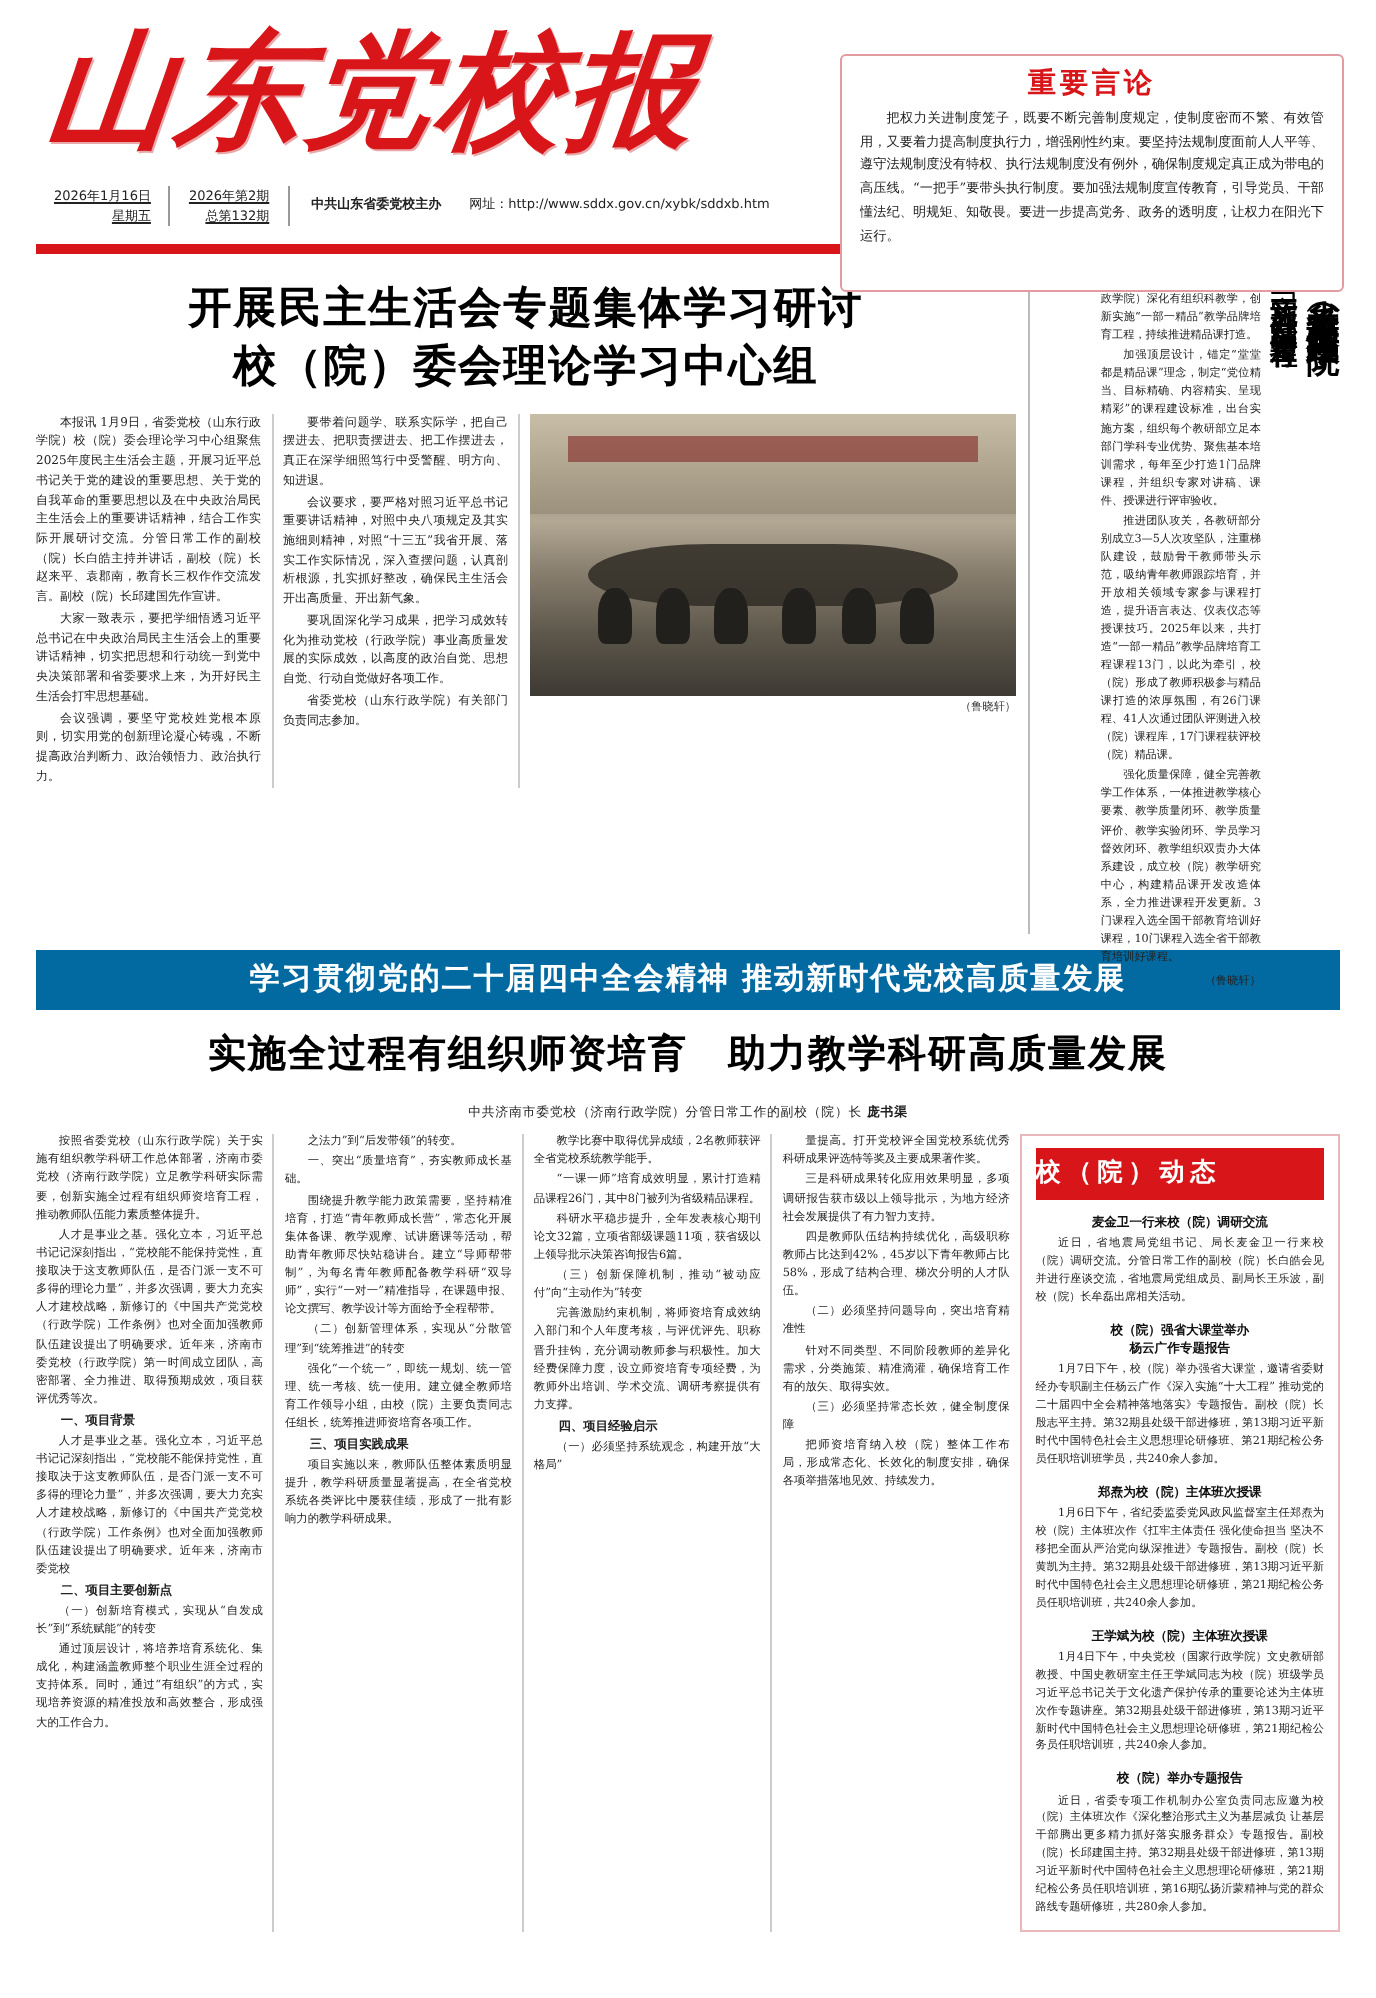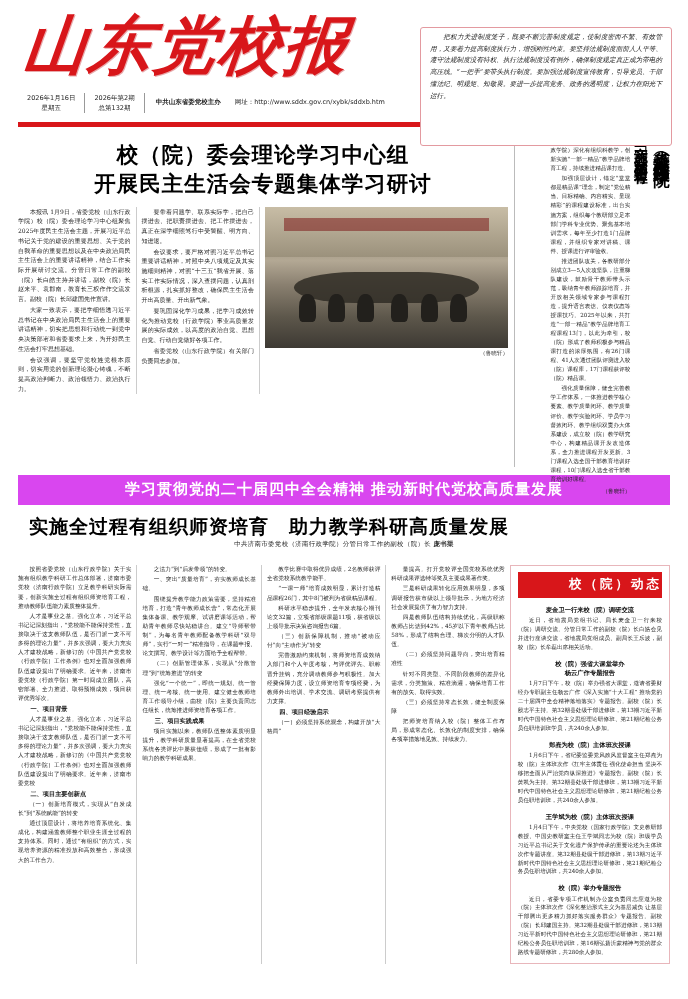--- a/index.html
+++ b/index.html
@@ -11,40 +11,40 @@
   .mh-left{width:400px;}
   .logo{
     font-family:"DejaVu Serif","Liberation Serif",serif;
     font-size:63px;font-weight:700;font-style:italic;
     color:#d8161a;letter-spacing:2px;line-height:1;
     padding-left:6px;white-space:nowrap;
     transform:skewX(-6deg);
     text-shadow:1px 1px 0 rgba(190,10,15,.35);
   }
   .mh-meta{display:flex;align-items:center;margin-top:16px;font-size:6.5px;line-height:1.55;color:#222;}
-  .mh-col{padding:0 9px;text-align:center;white-space:nowrap;}
+  .mh-col{padding:0 9px;text-align:right;white-space:nowrap;text-decoration:underline;}
   .mh-col.b{border-left:1px solid #999;border-right:1px solid #999;}
   .mh-pub{padding-left:11px;text-align:right;line-height:1.75;white-space:nowrap;}
   .mh-pub b{font-weight:700;}
   .mh-pub .sp{display:inline-block;width:14px;}
   .redrule{height:5px;background:#d8161a;margin:9px 18px 0 18px;}
 
   
   .quote-box{
     position:absolute;left:420px;top:27px;width:252px;height:119px;
     border:1px solid #e39aa0;border-radius:3px;box-sizing:border-box;background:#fff;
     padding:4px 9px 0 9px;
   }
   .quote-title{
     text-align:center;color:#d8161a;font-weight:700;font-size:14px;letter-spacing:2px;
     font-family:"DejaVu Serif","Liberation Serif",serif;margin:1px 0 3px 0;
   }
   .quote-body{
     font-family:"DejaVu Serif","Liberation Serif",serif;
-    font-size:6.6px;line-height:1.78;text-align:justify;text-indent:2em;color:#1b1b1b;font-style:italic;
+    font-size:6.6px;line-height:1.78;text-align:justify;text-indent:2em;color:#1b1b1b;
   }
 
   
   .top-wrap{display:flex;margin:10px 18px 0 18px;}
   .top-main{width:490px;}
   .vrule{width:1px;background:#bbb;margin:0 6px;}
   .top-side{width:163px;}
 
   .head1{
     text-align:center;font-family:"DejaVu Sans","Liberation Sans",sans-serif;
@@ -76,31 +76,31 @@
   }
   .vhead.a{font-size:16.5px;line-height:1.12;margin-left:3px;}
   .vhead.b{font-size:13.5px;line-height:1.12;margin-left:3px;}
   .vtext{width:80px;font-family:"DejaVu Serif","Liberation Serif",serif;
     font-size:5.6px;line-height:1.62;text-align:justify;color:#222;}
   .vtext p{margin:0 0 1px 0;text-indent:2em;}
   .vtext .sign{text-align:right;text-indent:0;margin-top:3px;}
 
   
   .banner{
-    margin:8px 18px 0 18px;background:#d946ef;color:#fff;
+    margin:8px 18px 0 18px;background:#0369a1;color:#fff;
     font-family:"DejaVu Sans","Liberation Sans",sans-serif;font-weight:700;
     font-size:15px;letter-spacing:1px;text-align:center;padding:5px 0 6px 0;
   }
   .head2{
-    text-align:left;font-family:"DejaVu Serif","Liberation Serif",serif;
-    font-weight:700;font-size:19px;letter-spacing:1px;color:#000;margin:9px 0 0 0;padding-left:29px;
+    text-align:center;font-family:"DejaVu Serif","Liberation Serif",serif;
+    font-weight:700;font-size:19px;letter-spacing:1px;color:#000;margin:9px 0 12px 0;
   }
   .byline{
     text-align:center;font-family:"DejaVu Serif","Liberation Serif",serif;
-    font-size:6.4px;letter-spacing:.4px;color:#222;margin-bottom:16px;
+    font-size:6.4px;letter-spacing:.4px;color:#222;margin-bottom:6px;
   }
   .byline b{font-weight:700;}
 
   
   .bottom{display:flex;margin:4px 18px 0 18px;}
   .bcol{width:118px;font-family:"DejaVu Serif","Liberation Serif",serif;
     font-size:5.7px;line-height:1.6;text-align:justify;color:#222;}
   .bcol p{margin:0 0 1px 0;text-indent:2em;}
   .bsep{width:1px;background:#ccc;margin:0 5px;}
   .sec-h{font-weight:700;text-indent:0;margin:5px 0 3px 0;font-size:6.2px;}
@@ -111,22 +111,22 @@
     font-family:"DejaVu Sans","Liberation Sans",sans-serif;
     font-size:7.4px;line-height:1.6;padding:4px 2px;margin:5px 0 4px 0;letter-spacing:.5px;
   }
 
   
   .dyn{
     width:166px;border:1px solid #e8b6bb;box-sizing:border-box;background:#fff;
     padding:6px 7px;margin-left:5px;
   }
   .dyn-title{
-    background:#d8161a;color:#fff;text-align:right;font-weight:700;letter-spacing:3px;
-    font-family:"DejaVu Sans","Liberation Sans",sans-serif;font-size:12.5px;padding:4px 0 5px 0;
+    background:#d8161a;color:#fff;text-align:left;font-weight:700;letter-spacing:3px;
+    font-family:"DejaVu Sans","Liberation Sans",sans-serif;font-size:12.5px;padding:4px 16px 5px 0;
   }
   .dyn-item{margin-top:7px;}
   .dyn-h{font-family:"DejaVu Serif","Liberation Serif",serif;font-weight:700;font-size:6.3px;
     text-align:center;line-height:1.45;color:#111;}
   .dyn-p{font-family:"DejaVu Serif","Liberation Serif",serif;font-size:5.6px;line-height:1.6;
     text-align:justify;text-indent:2em;color:#222;margin:2px 0 0 0;}
 </style>
 </head>
 <body>
 
@@ -148,29 +148,30 @@
           <div>
             <b>中共山东省委党校主办</b><span class="sp"></span><span>网址：</span><span>http://www.sddx.gov.cn/xybk/sddxb.htm</span>
           </div>
         </div>
       </div>
     </div>
   </div>
   <div class="redrule"></div>
 
   <div class="quote-box">
+    <div class="quote-title">重要言论</div>
     <div class="quote-body">把权力关进制度笼子，既要不断完善制度规定，使制度密而不繁、有效管用，又要着力提高制度执行力，增强刚性约束。要坚持法规制度面前人人平等、遵守法规制度没有特权、执行法规制度没有例外，确保制度规定真正成为带电的高压线。“一把手”要带头执行制度。要加强法规制度宣传教育，引导党员、干部懂法纪、明规矩、知敬畏。要进一步提高党务、政务的透明度，让权力在阳光下运行。</div>
   </div>
 
   <div class="top-wrap">
 
     <div class="top-main">
       <div class="head1">
+        <div>开展民主生活会专题集体学习研讨</div>
         <div>校（院）委会理论学习中心组</div>
-        <div>开展民主生活会专题集体学习研讨</div>
       </div>
 
       <div class="art-grid">
         <div class="art-col">
           <p>本报讯 1月9日，省委党校（山东行政学院）校（院）委会理论学习中心组聚焦2025年度民主生活会主题，开展习近平总书记关于党的建设的重要思想、关于党的自我革命的重要思想以及在中央政治局民主生活会上的重要讲话精神，结合工作实际开展研讨交流。分管日常工作的副校（院）长白皓主持并讲话，副校（院）长赵来平、袁郡南，教育长三权作作交流发言。副校（院）长邱建国先作宣讲。</p>
           <p>大家一致表示，要把学细悟透习近平总书记在中央政治局民主生活会上的重要讲话精神，切实把思想和行动统一到党中央决策部署和省委要求上来，为开好民主生活会打牢思想基础。</p>
           <p>会议强调，要坚守党校姓党根本原则，切实用党的创新理论凝心铸魂，不断提高政治判断力、政治领悟力、政治执行力。</p>
         </div>
         <div class="col-sep"></div>
         <div class="art-col">

